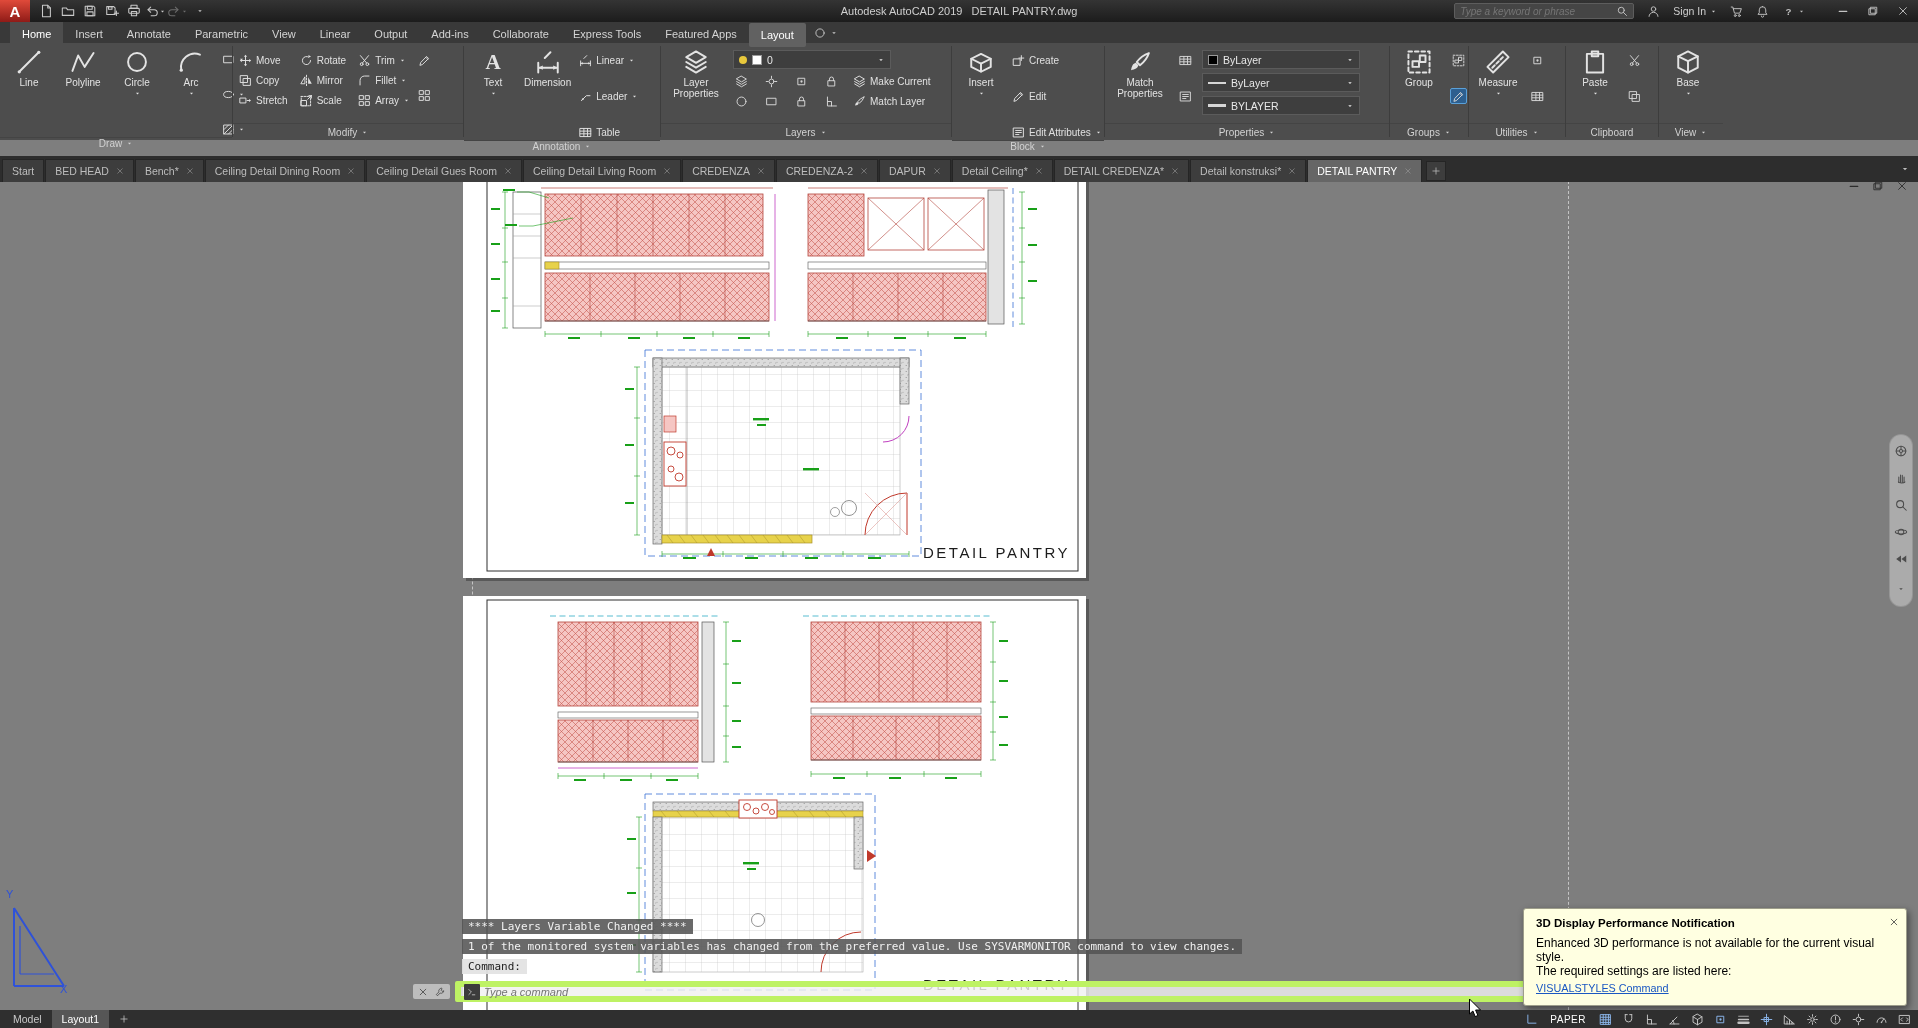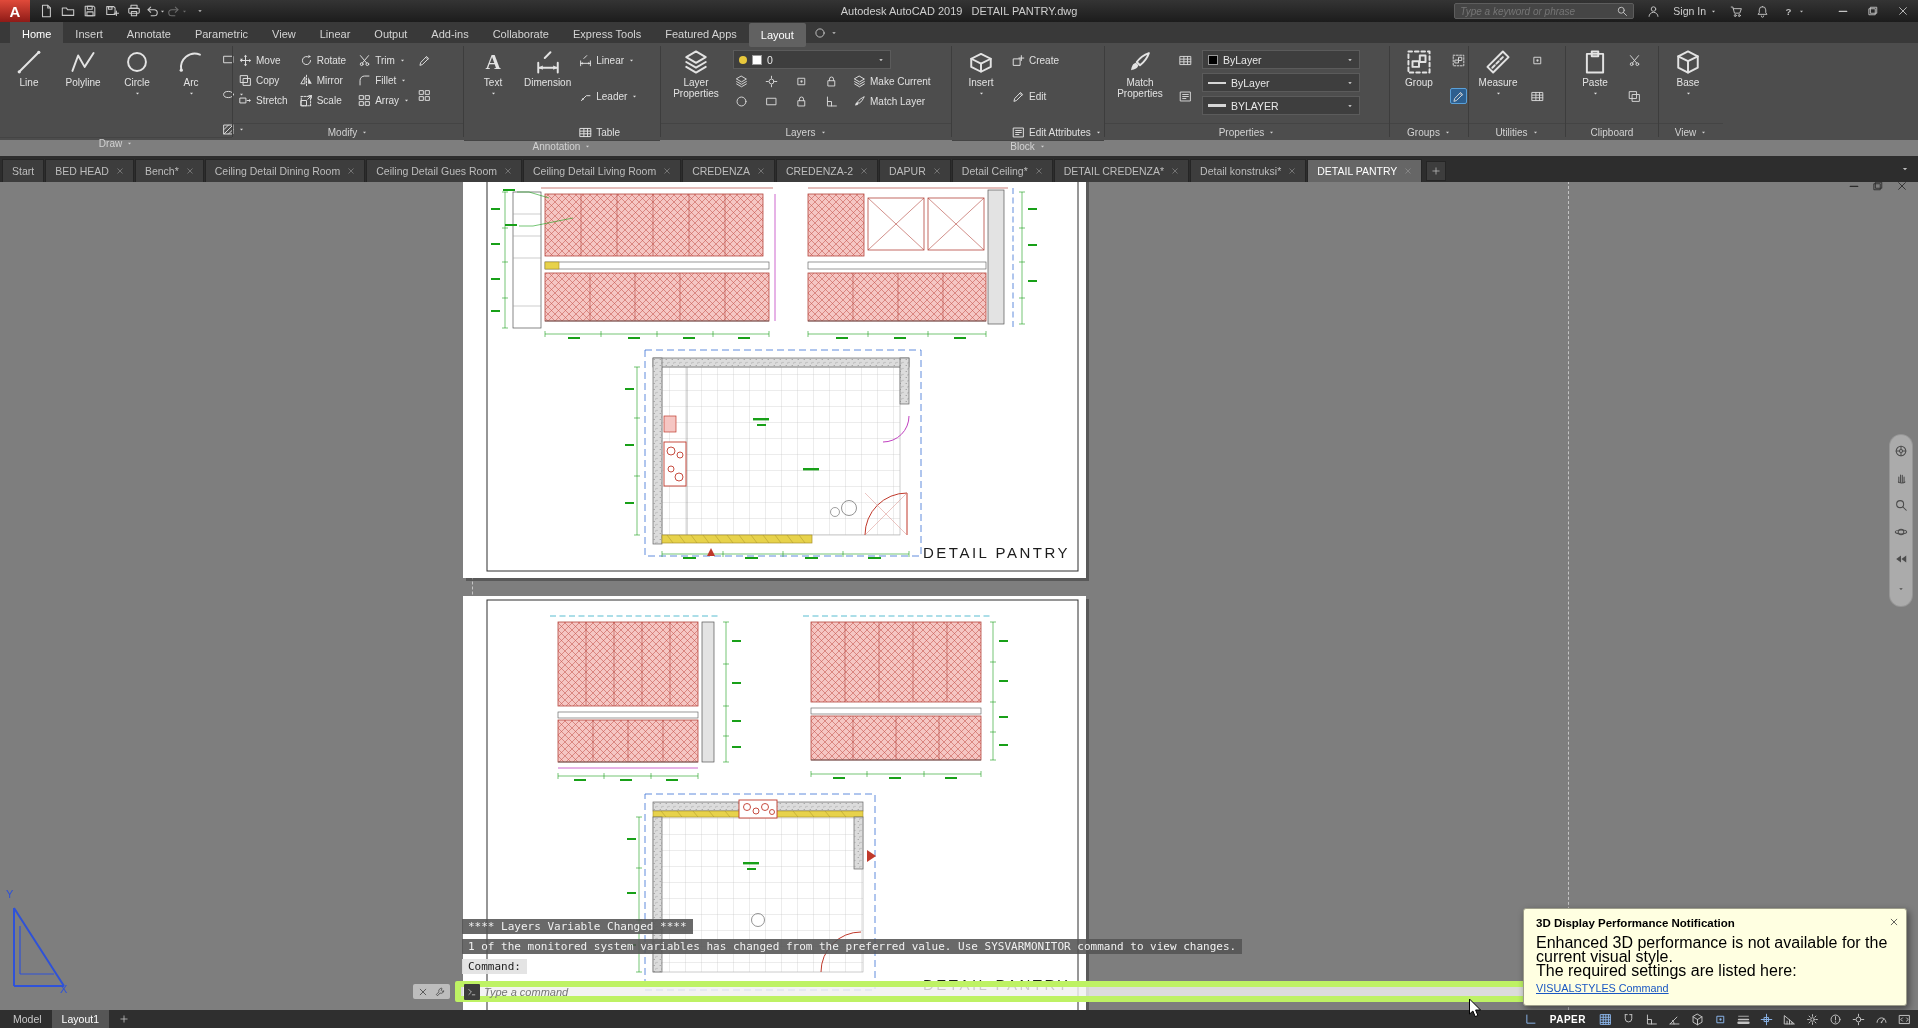--- a/index.html
+++ b/index.html
@@ -82,31 +82,31 @@
 .cdark{background:rgba(84,84,84,.88);color:#f1f1f1}
 .clight{background:rgba(226,226,226,.92);color:#1c1c1c}
 .cmdbar{position:absolute;left:455px;top:815px;width:1075px;height:21px;background:rgba(240,240,240,.82);border:6px solid #bef264;border-radius:2px;display:flex;align-items:center;gap:4px;padding:0 3px;z-index:21}
 .cmdbtn{width:16px;height:16px;background:#3c3c3c;color:#d8d8d8;display:flex;align-items:center;justify-content:center;border-radius:1px;flex:none}
 .cmdbar input{flex:1;border:none;outline:none;background:transparent;font-style:italic;font-size:11px;color:#6e6e6e;font-family:"Liberation Sans",sans-serif}
 .cmdaux{position:absolute;left:413px;top:818px;height:15px;display:flex;align-items:center;gap:7px;background:rgba(205,205,205,.8);padding:0 5px;border-radius:2px;color:#3a3a3a;z-index:21}
 
 
 .notif{position:absolute;left:1523px;top:742px;width:384px;background:#ffffe1;border:1px solid #9d9d8a;border-radius:3px;box-shadow:2px 3px 7px rgba(0,0,0,.45);padding:8px 12px 9px;color:#000;z-index:40}
 .ntitle{font-size:11.5px;font-weight:bold;margin-bottom:7px}
-.notif p{font-size:16px;line-height:14px}
+.notif p{font-size:12px;line-height:14px}
 .notif a{color:#1a57c2;text-decoration:underline;font-size:10.8px;display:inline-block;margin-top:3px}
 .nclose{position:absolute;right:6px;top:6px;width:13px;height:13px;color:#333;display:flex;align-items:center;justify-content:center}
 .ntail{position:absolute;left:1832px;top:827px;width:0;height:0;border-left:7px solid transparent;border-right:7px solid transparent;border-top:12px solid #ffffe1;z-index:40}
 
 
 .statusbar{position:absolute;left:0;bottom:0;width:100%;height:18px;background:#2f2f2f;display:flex;align-items:center;font-size:10.5px;color:#c9c9c9;z-index:71;padding:0 3px}
 .stab{padding:0 10px;height:100%;display:flex;align-items:center;gap:4px}
 .stab.active{background:#565656;color:#fff}
 .sright{margin-left:auto;display:flex;align-items:center;gap:1px}
-.space-btn{font-size:10px;font-weight:bold;color:#fff;padding:0 7px;letter-spacing:.5px}
+.space-btn{font-size:10px;font-weight:normal;color:#fff;padding:0 7px;letter-spacing:.5px}
 .sic{width:22px;height:18px;display:flex;align-items:center;justify-content:center;color:#c2c2c2}
 .sic.blue{color:#8ab4e8}
 .cursor{position:absolute;left:1468px;top:998px;width:15px;height:21px;z-index:300}
 </style>
 </head>
 <body>
 
 <svg style="position:absolute;width:0;height:0" aria-hidden="true">
 <defs>
 <pattern id="xh" width="7" height="7" patternUnits="userSpaceOnUse">

